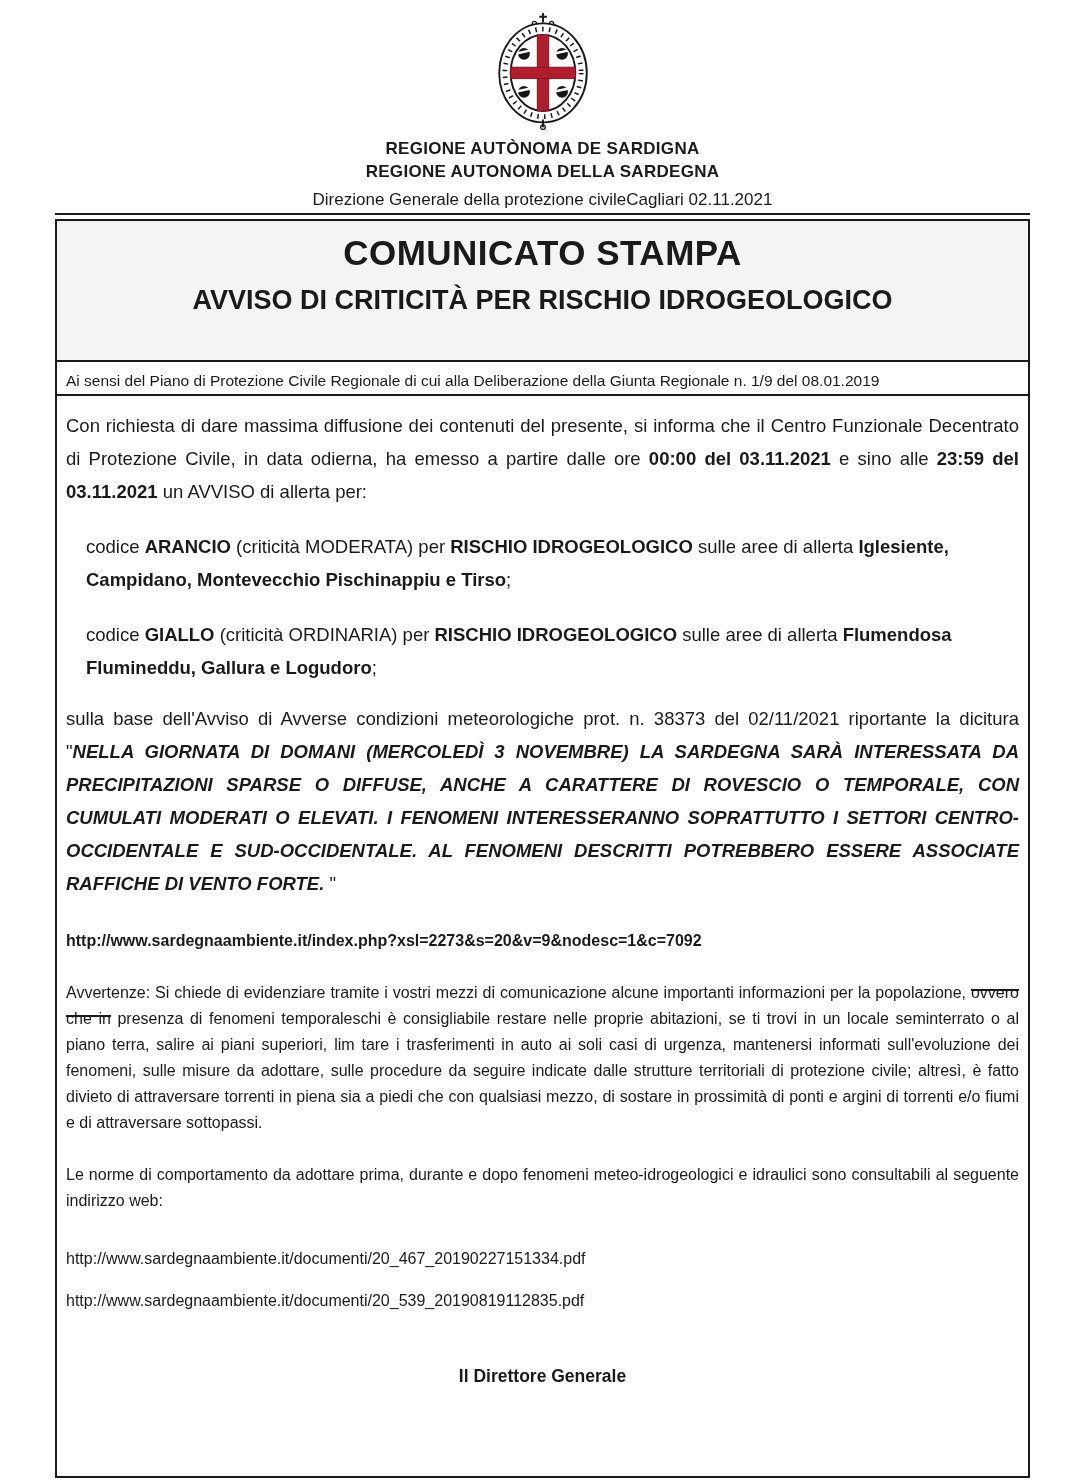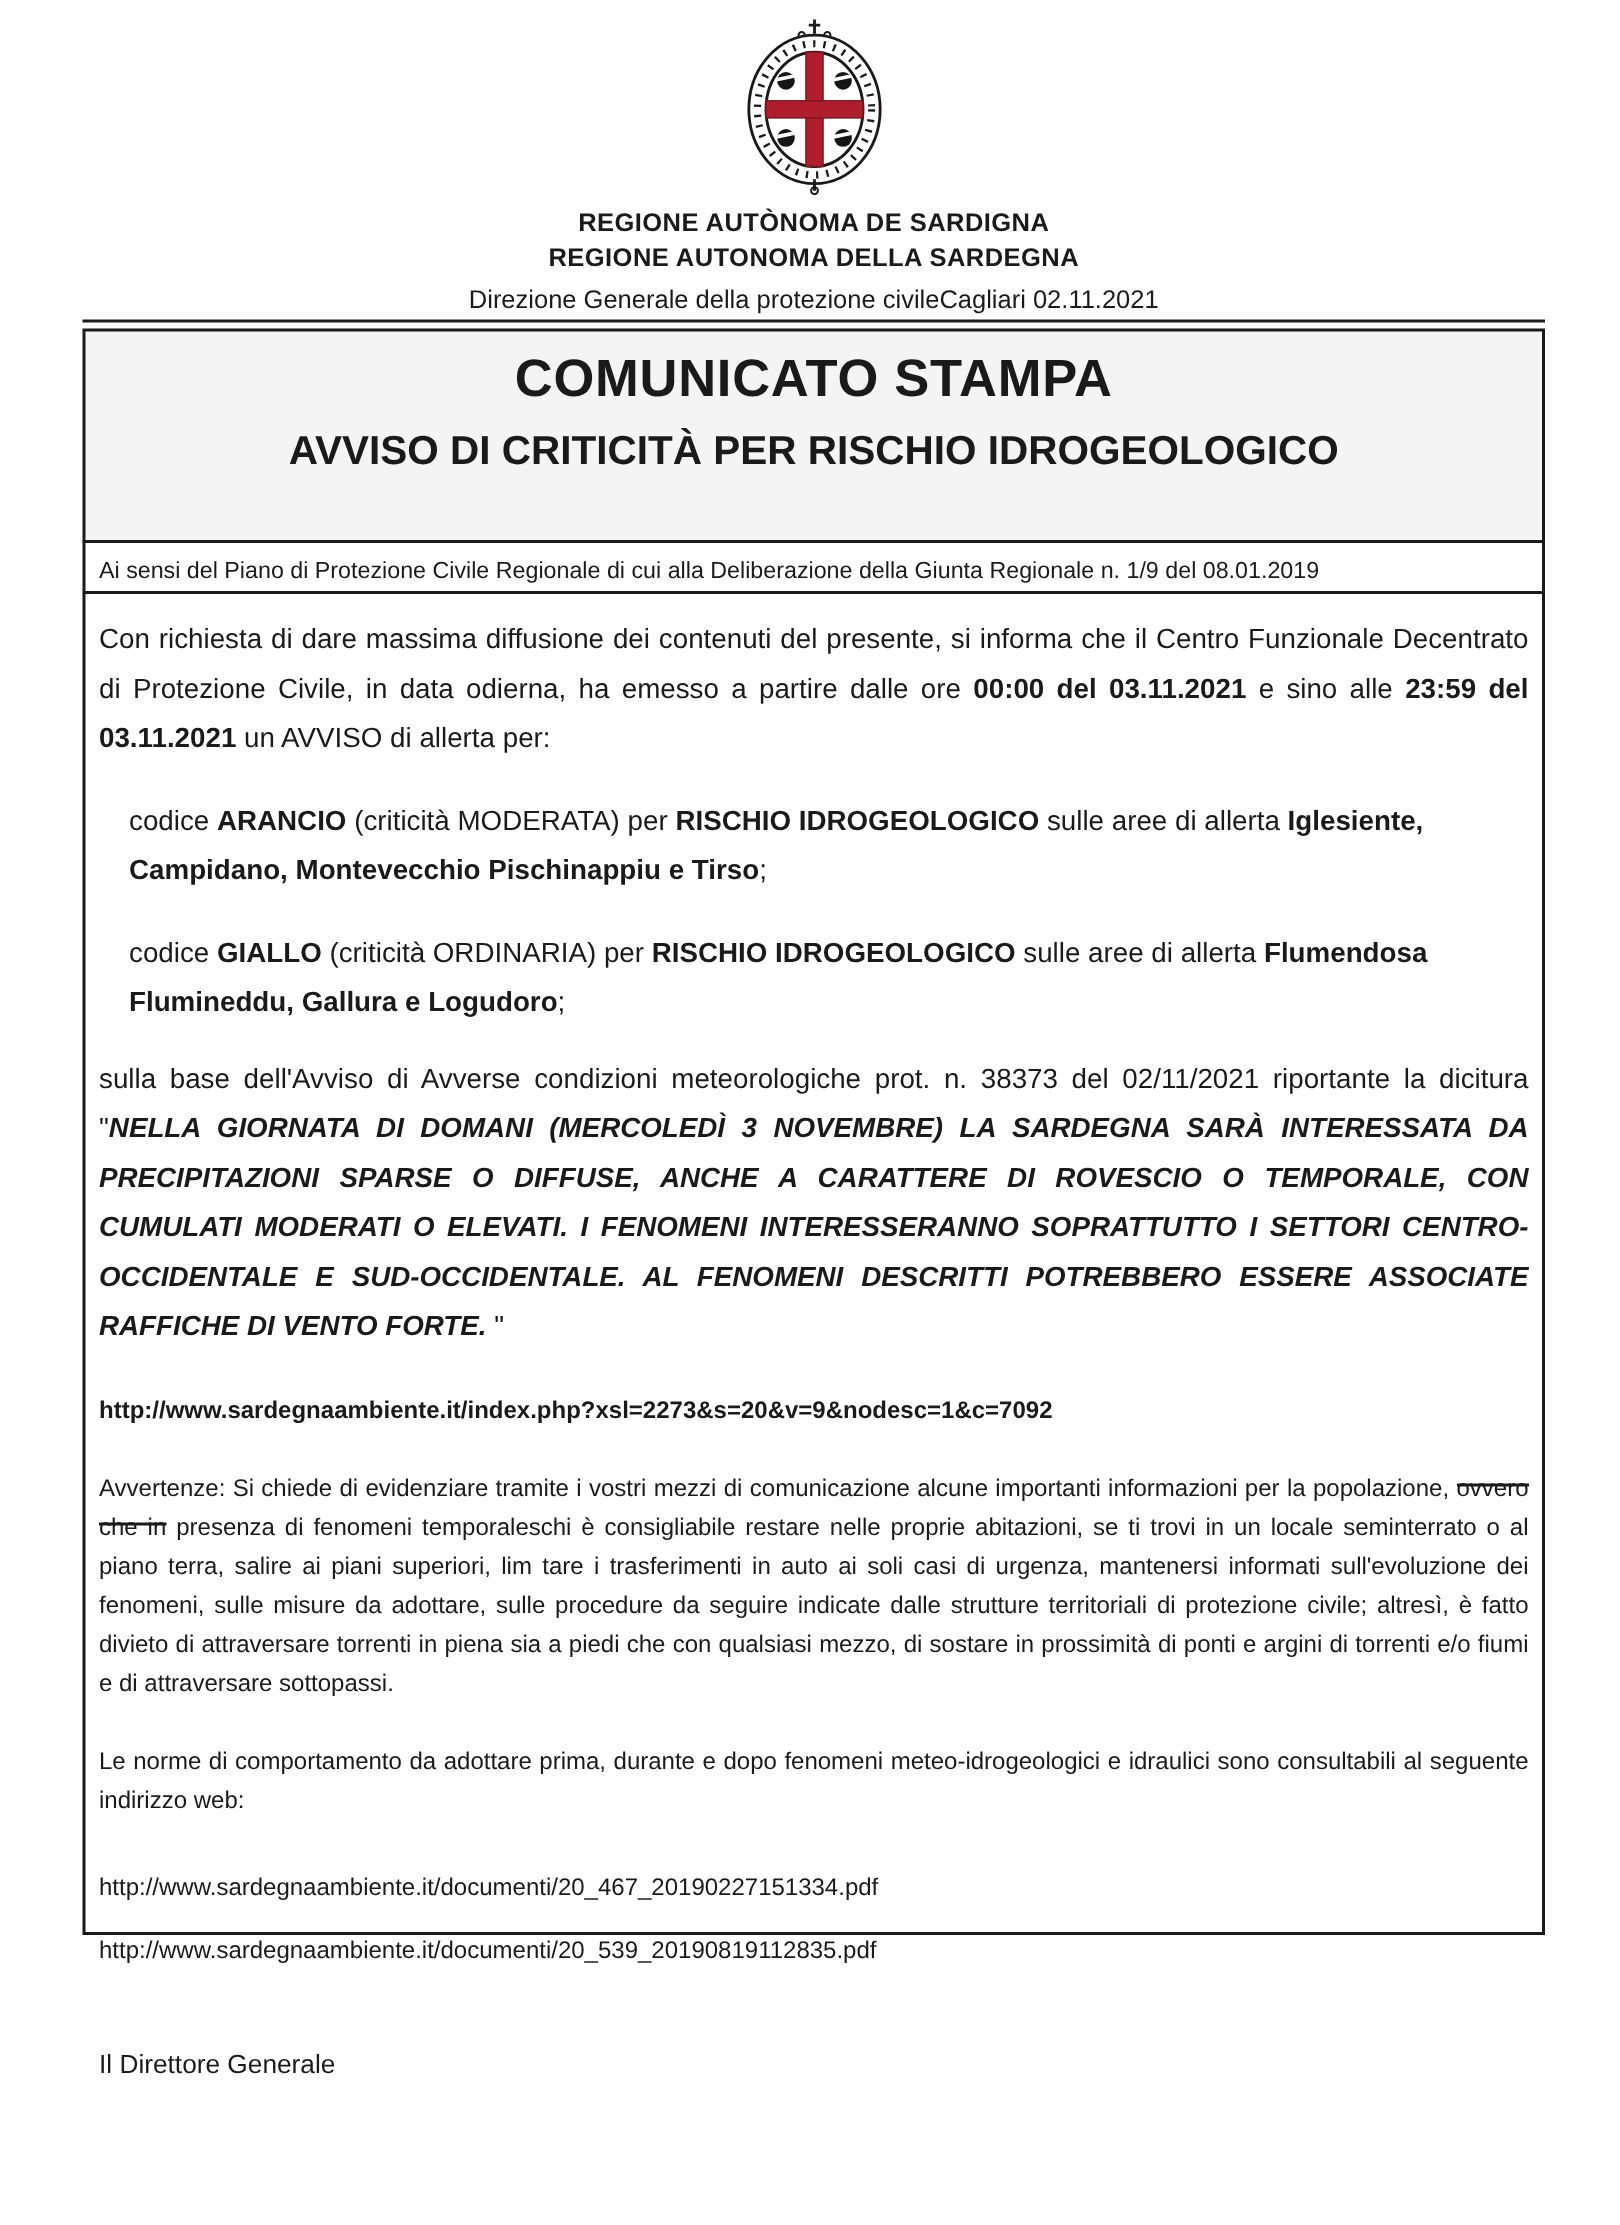--- a/index.html
+++ b/index.html
@@ -28,37 +28,37 @@
   .box { border: 2px solid #1a1a1a; box-sizing: border-box; background: #fff; }
   .title-box {
     margin-top: 4px; height: 143px; background: #f4f4f4;
     text-align: center; padding-top: 13px;
   }
   .doc-title   { font-size: 35px; font-weight: bold; letter-spacing: .5px; line-height: 38px; }
   .doc-subtitle{ font-size: 27px; font-weight: bold; line-height: 31px; margin-top: 13px; }
 
   .ref-box  { margin-top: -2px; height: 36px; padding: 10px 9px 0 9px; font-size: 15.5px; }
 
-  .main-box { margin-top: -2px; height: 896px; padding: 4px 9px 0 9px; }
+  .main-box { margin-top: -2px; height: 1084px; padding: 4px 9px 0 9px; }
 
   
   .body-lg { font-size: 18.5px; line-height: 33px; margin: 0; }
   .just    { text-align: justify; }
   .p-intro { margin-top: 9px; }
   .p-alert { margin-top: 22px; margin-left: 20px; text-align: left; }
   .p-quote { margin-top: 18px; }
   .body-sm { font-size: 16px; line-height: 26px; margin: 0; }
   .p-docs-info { margin-top: 30px; }
   .p-url       { margin-top: 28px; font-weight: bold; }
   .p-warnings  { margin-top: 26px; }
   .p-norms     { margin-top: 26px; }
   .p-url-pdf1  { margin-top: 32px; }
   .p-url-pdf2  { margin-top: 16px; }
 
-  .sig { font-weight: normal; font-size: 17.5px; margin: 0; }
+  .sig { text-align: center; font-weight: bold; font-size: 17.5px; margin: 0; }
   .sig-role { margin-top: 52px; }
 
   
   .b { font-weight: bold; }
   .i { font-style: italic; }
   .strike {
     background-image: linear-gradient(#1a1a1a, #1a1a1a);
     background-repeat: no-repeat;
     background-size: 100% 2px;
     background-position: 0 31%;

